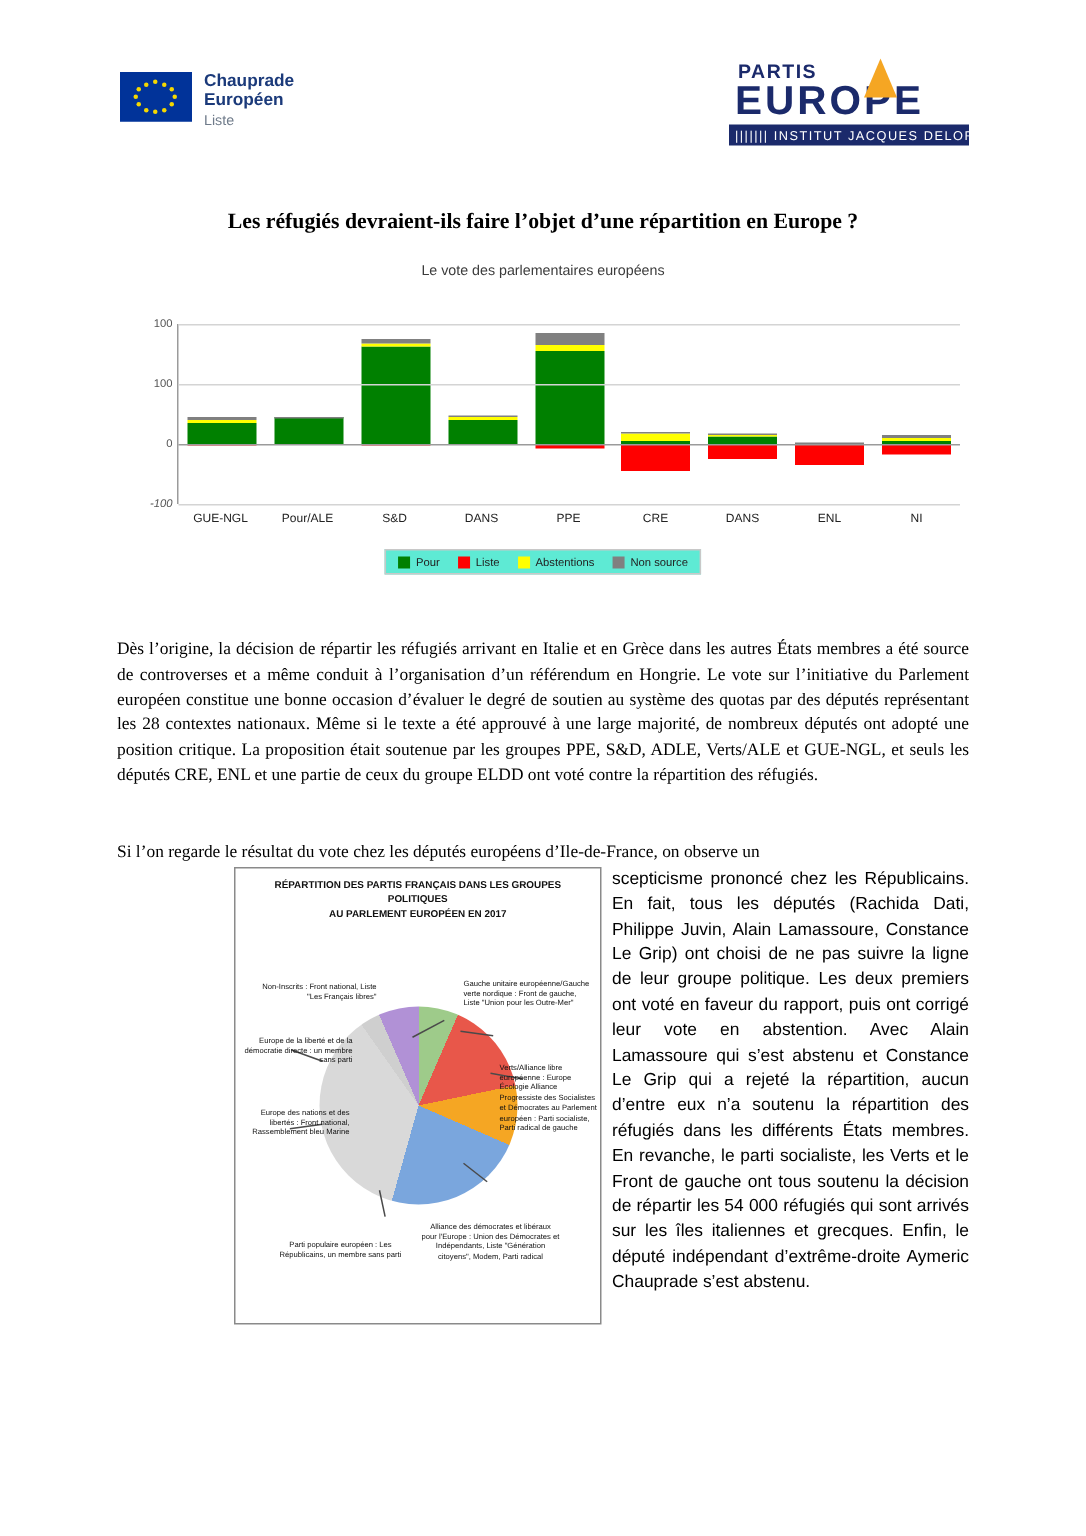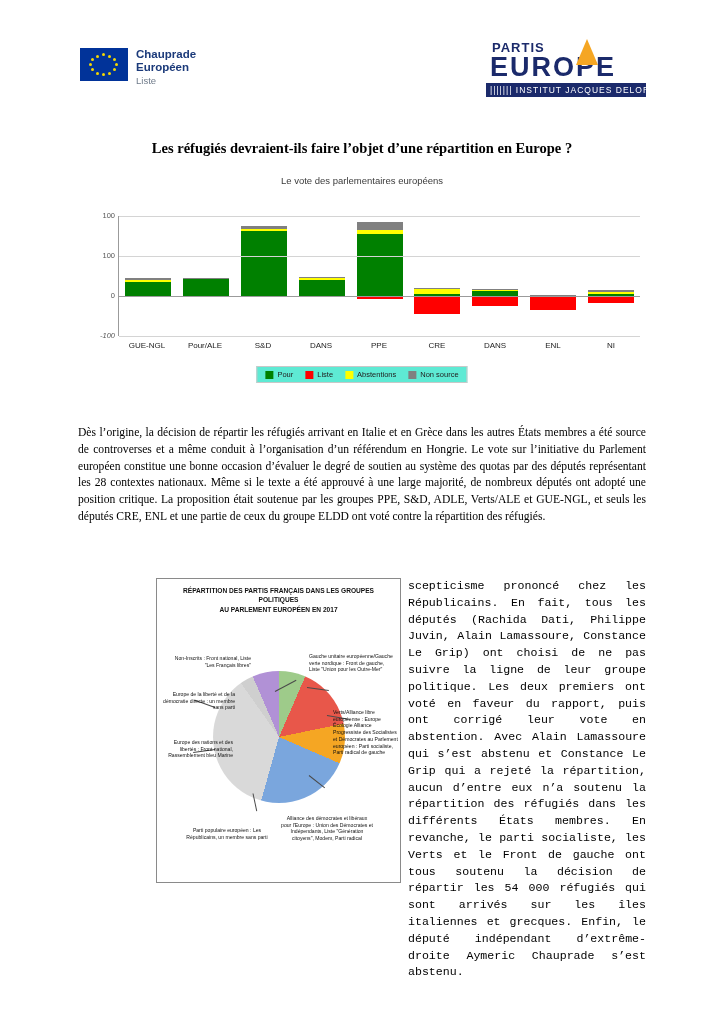--- a/index.html
+++ b/index.html
@@ -254,21 +254,21 @@
     position: absolute;
     left: 78px;
     top: 578px;
     width: 568px;
   }
   .col-right {
     position: absolute;
     left: 330px;
     top: 0px;
     width: 238px;
-    font-family: Liberation Mono, monospace;
+    font-family: Liberation Sans, sans-serif;
     font-size: 11.6px;
     line-height: 1.45;
     text-align: justify;
   }
 
   
   .figure {
     position: absolute;
     left: 78px;
     top: 0px;
@@ -464,20 +464,21 @@
         </div>
         <div class="item">
           <span class="swatch" style="background: rgb(128, 128, 128);"></span>
           <span>Non source</span>
         </div>
       </div>
   </div>
 
   <div class="para" id="para1">Dès l’origine, la décision de répartir les réfugiés arrivant en Italie et en Grèce dans les autres États membres a été source de controverses et a même conduit à l’organisation d’un référendum en Hongrie. Le vote sur l’initiative du Parlement européen constitue une bonne occasion d’évaluer le degré de soutien au système des quotas par des députés représentant les 28 contextes nationaux. Même si le texte a été approuvé à une large majorité, de nombreux députés ont adopté une position critique. La proposition était soutenue par les groupes PPE, S&amp;D, ADLE, Verts/ALE et GUE-NGL, et seuls les députés CRE, ENL et une partie de ceux du groupe ELDD ont voté contre la répartition des réfugiés.</div>
 
+  <div class="para" id="para2">Si l’on regarde le résultat du vote chez les députés européens d’Ile-de-France, on observe un</div>
 
   <div class="twocol">
 
     <div class="figure">
       <div class="fig-title">RÉPARTITION DES PARTIS FRANÇAIS DANS LES GROUPES POLITIQUES</div>
       <div class="fig-title" style="margin-top:1px">AU PARLEMENT EUROPÉEN EN 2017</div>
 
       <div class="pie-wrap">
         <div class="pie" id="pie" style="background: conic-gradient(rgb(158, 203, 138) 0deg, rgb(158, 203, 138) 23.4783deg, rgb(232, 87, 74) 23.4783deg, rgb(232, 87, 74) 78.2609deg, rgb(245, 166, 35) 78.2609deg, rgb(245, 166, 35) 113.478deg, rgb(122, 166, 221) 113.478deg, rgb(122, 166, 221) 195.652deg, rgb(217, 217, 217) 195.652deg, rgb(217, 217, 217) 324.783deg, rgb(207, 207, 207) 324.783deg, rgb(207, 207, 207) 336.522deg, rgb(177, 145, 214) 336.522deg, rgb(177, 145, 214) 360deg);"></div>
       </div>

